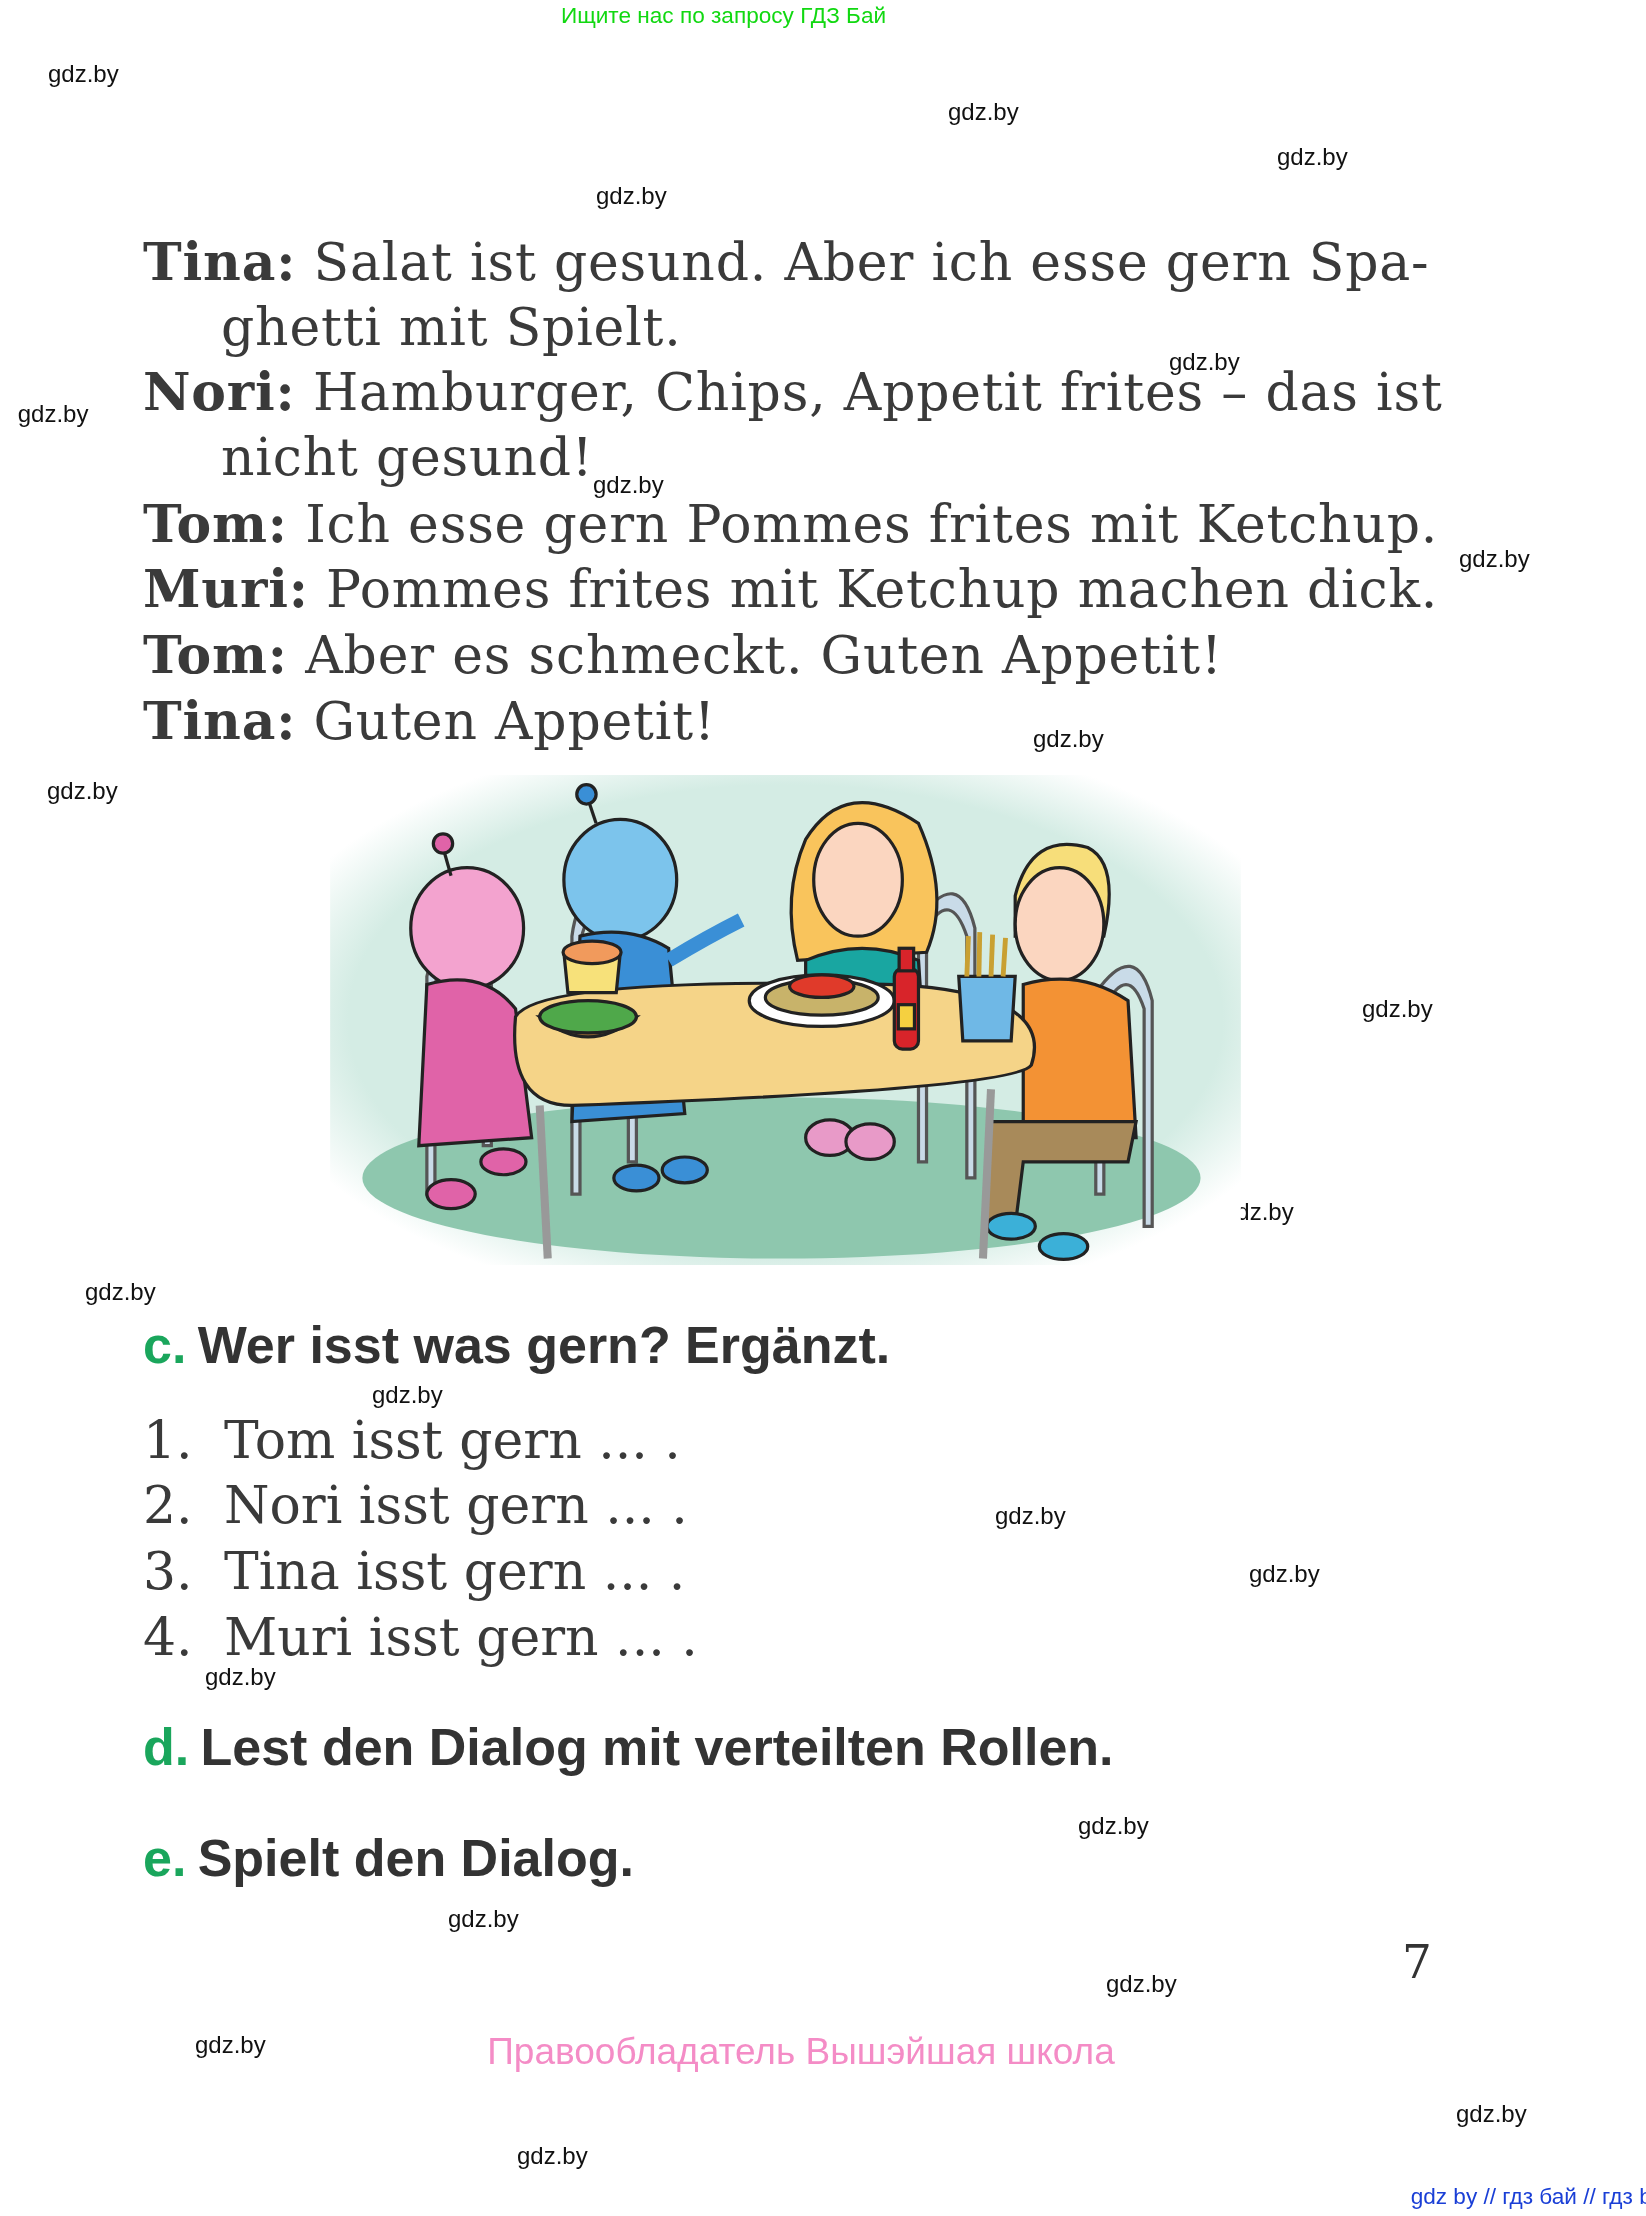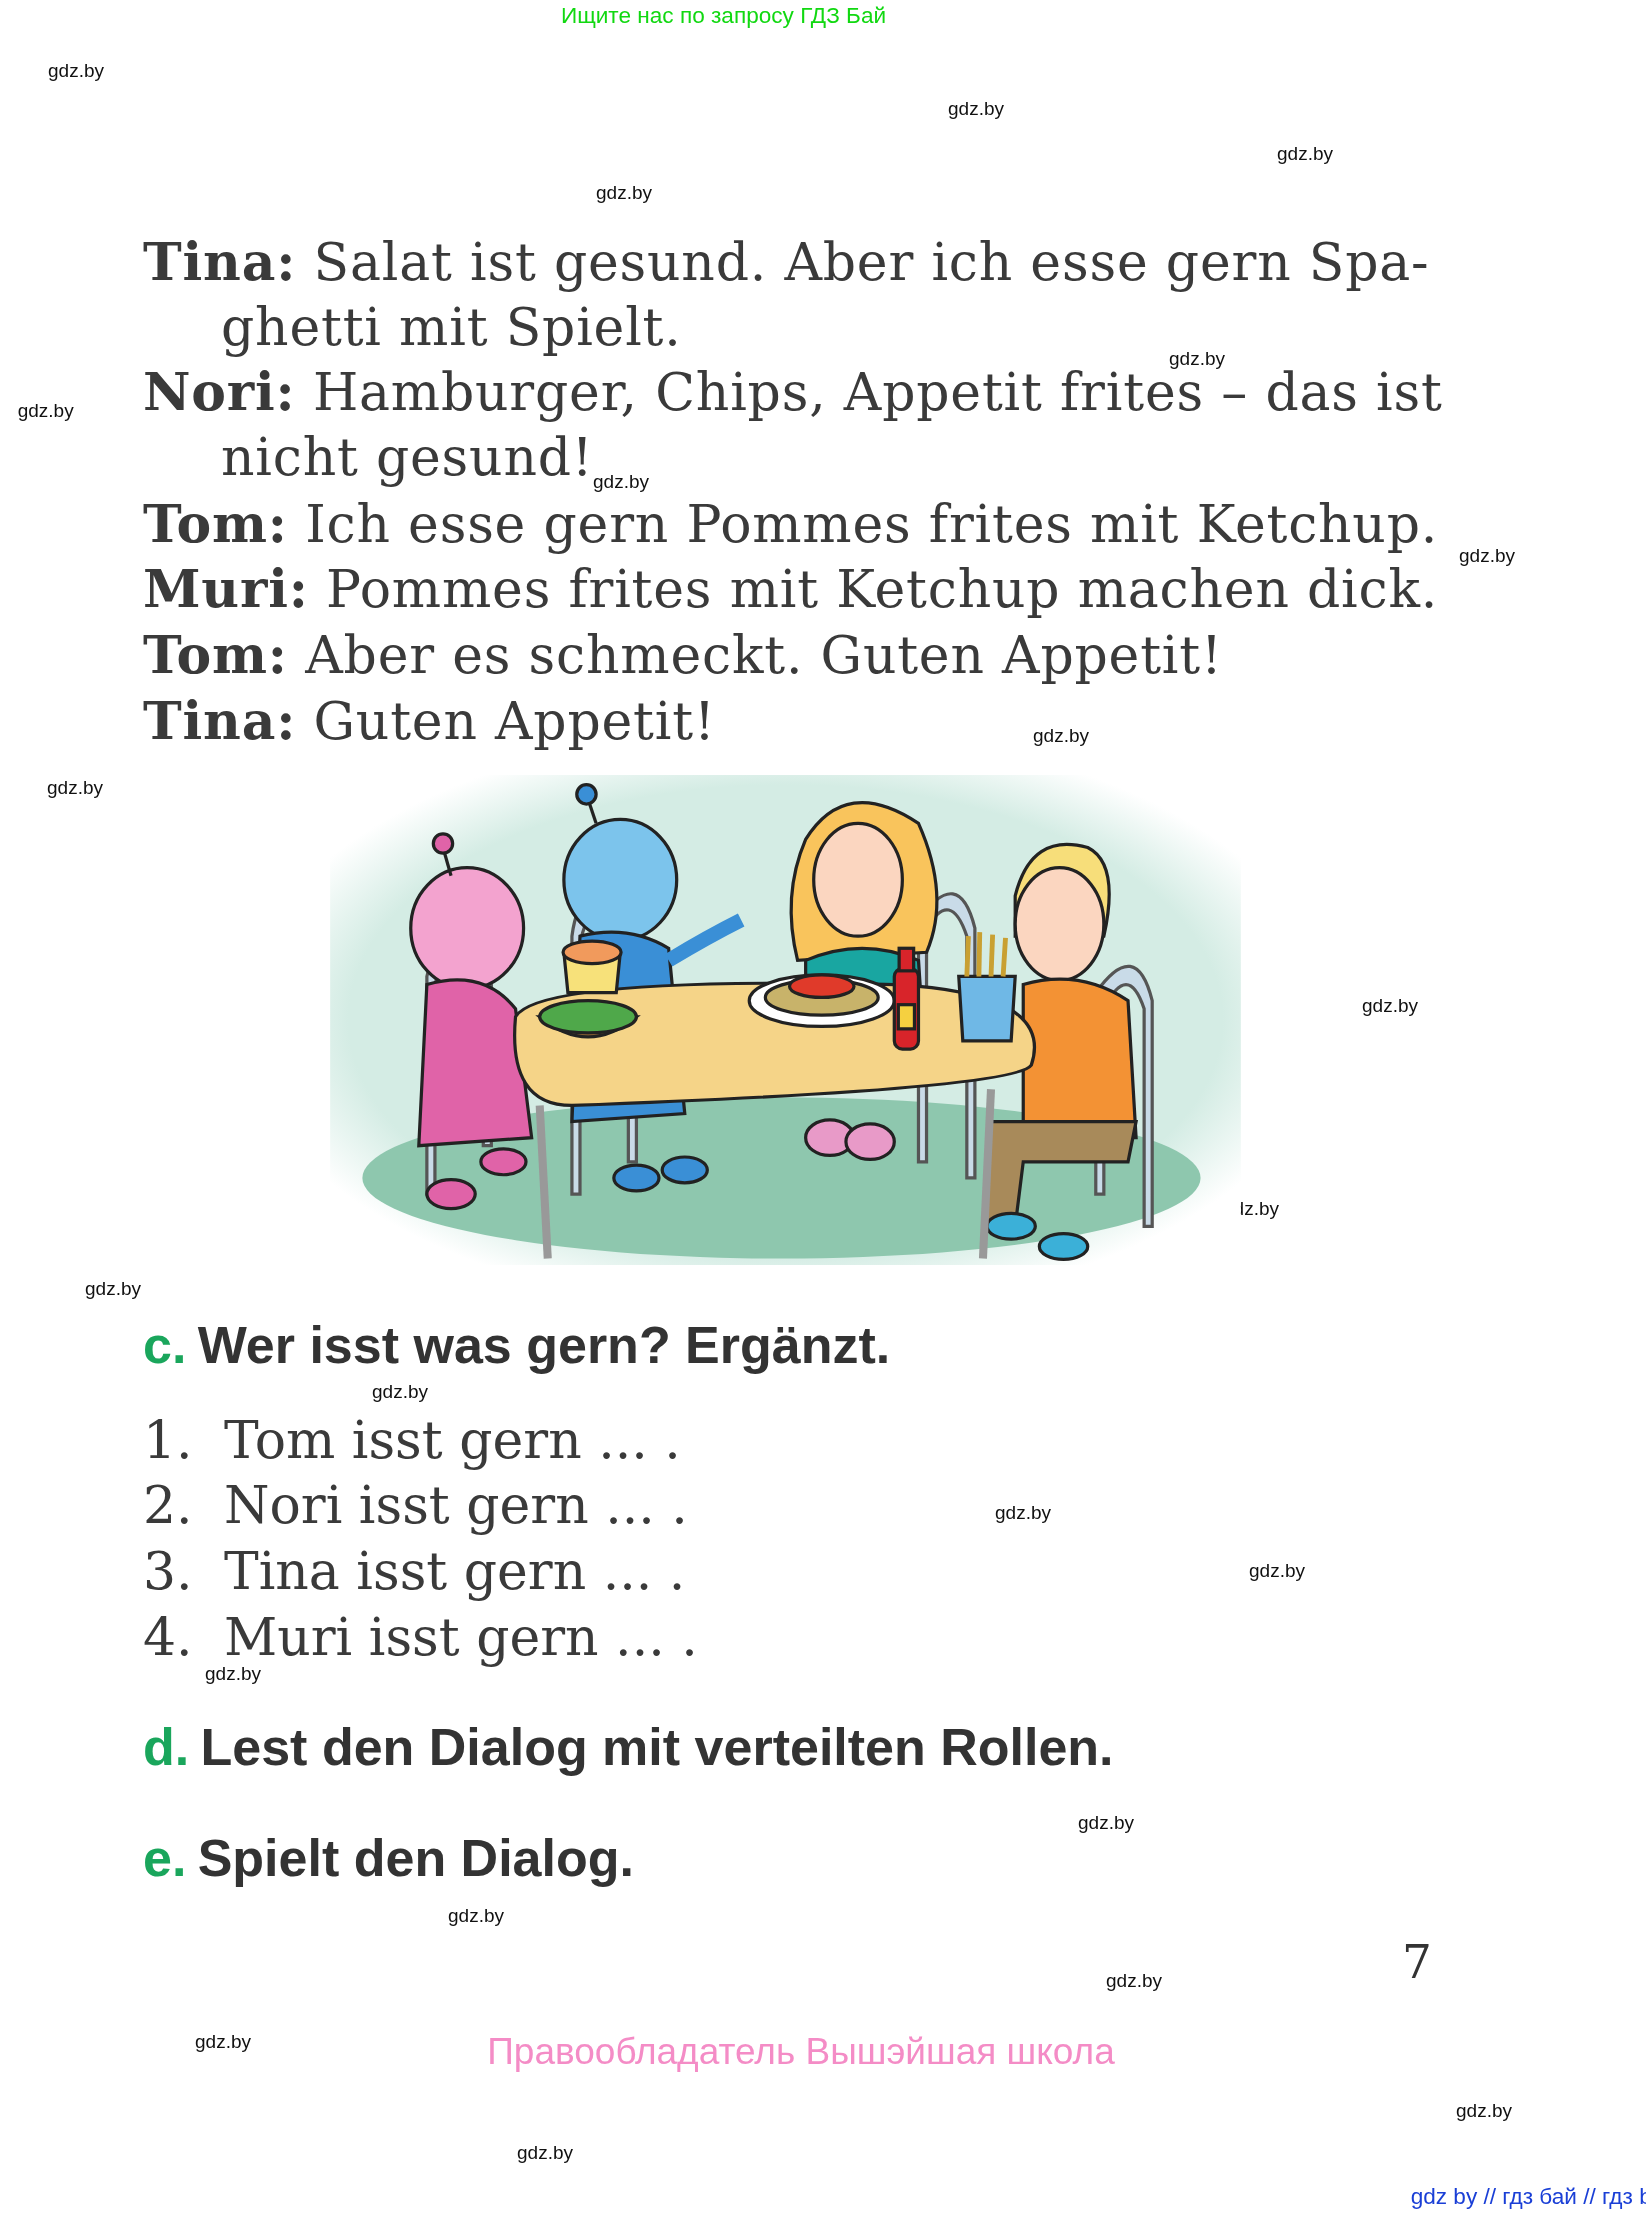--- a/index.html
+++ b/index.html
@@ -1,20 +1,20 @@
 <!DOCTYPE html>
 <html style="font-size:13px"><head>
 <meta charset="utf-8">
 <style>
   html, body { margin:0; padding:0; background:#ffffff; }
   body { width:1647px; height:2216px; position:relative; overflow:hidden; }
   .abs { position:absolute; white-space:nowrap; }
   .top-banner { left:0; width:1447px; top:3.2px; text-align:center; color:#11d811;
     font-family:"Liberation Sans", sans-serif; font-size:22.6px; }
-  .wm { font-family:"Liberation Sans", sans-serif; font-size:19px; color:#111; }
+  .wm { font-family:"Liberation Sans", sans-serif; font-size:24px; color:#111; }
   .dialog-line { font-family:"DejaVu Serif", serif; font-size:52px; color:#3a3a3a;
     left:143px; letter-spacing:0.8px; }
   .speaker { font-weight:bold; }
   .cont { left:221px; }
   .task { font-family:"Liberation Sans", sans-serif; font-weight:bold; font-size:52px; color:#333; left:143px; }
   .task .letter { color:#1aa65c; margin-right:11.3px; }
   .item { font-family:"DejaVu Serif", serif; font-size:52px; color:#3a3a3a; left:143px; }
   .item .num { display:inline-block; width:81px; }
   .page-num { font-family:"DejaVu Serif", serif; font-size:47px; color:#333; left:1402px; top:1934px; }
   .rights { font-family:"Liberation Sans", sans-serif; font-size:37px; color:#f48cc6; left:0; width:1602px; text-align:center; top:2031px; }

